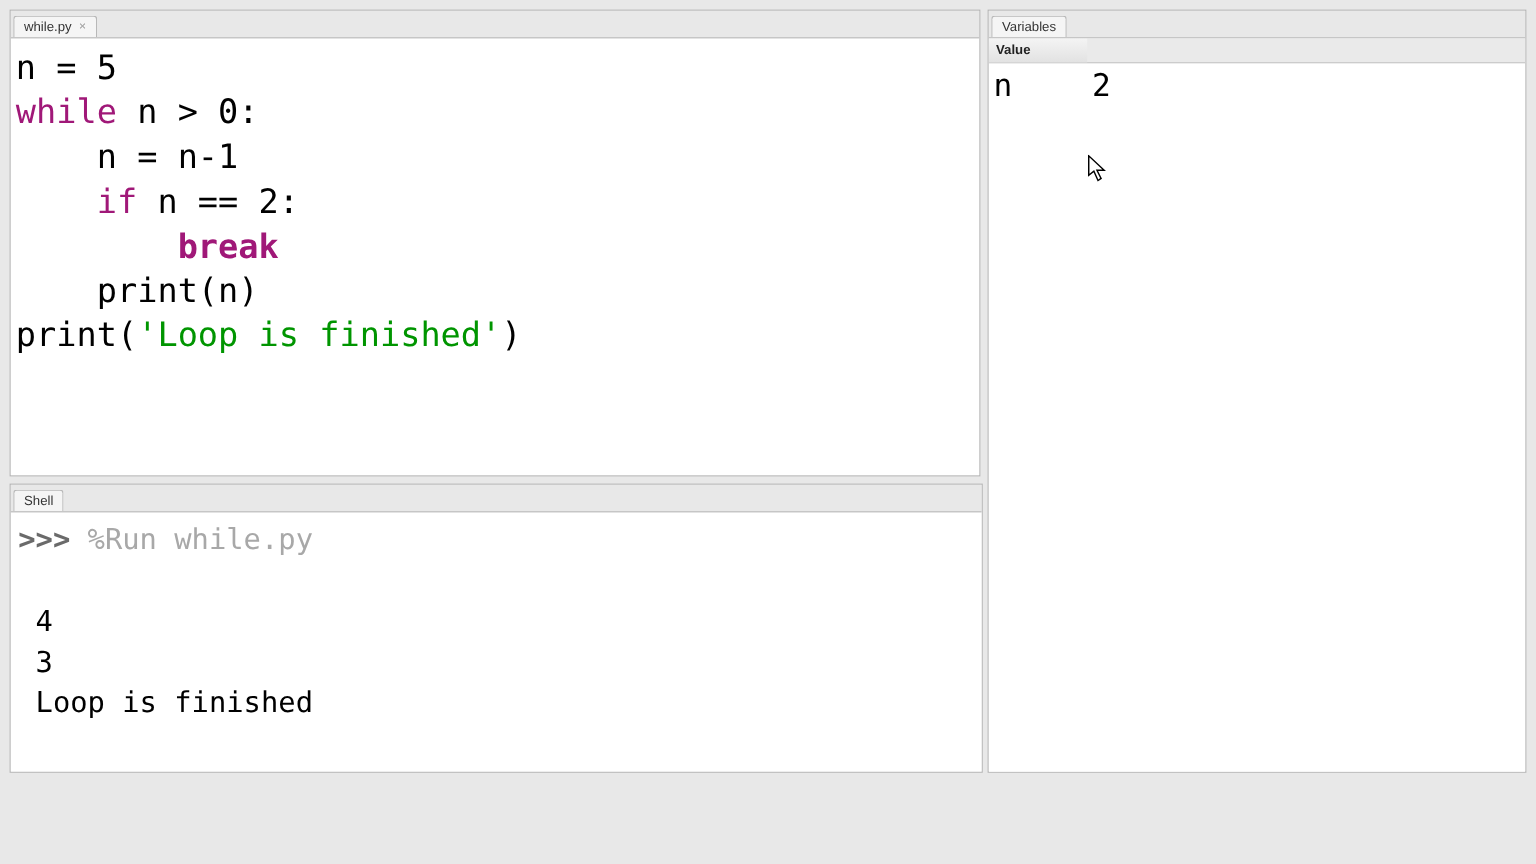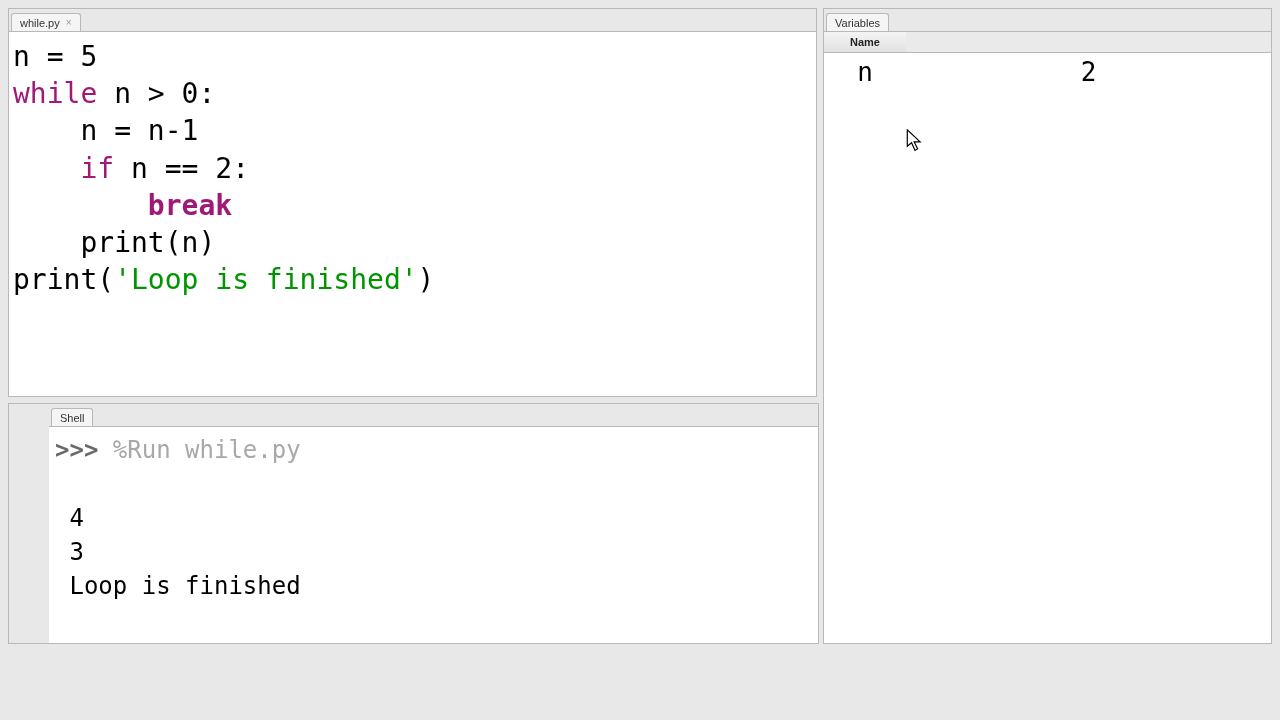--- a/index.html
+++ b/index.html
@@ -21,22 +21,22 @@
     background: #e8e8e8;
   }
   .panel {
     position: relative;
     display: flex;
     flex-direction: column;
     border: 1px solid #b8b8b8;
     background: #e8e8e8;
   }
   .editor-panel { grid-column: 1; grid-row: 1; margin-right: 6px; margin-bottom: 6px;}
-  .shell-panel  { grid-column: 1; grid-row: 2; margin-right: 4px; padding-left: 40px;}
-  .vars-panel   { grid-column: 2; grid-row: 1 / span 2; text-align: center; }
+  .shell-panel  { grid-column: 1; grid-row: 2; margin-right: 4px;}
+  .vars-panel   { grid-column: 2; grid-row: 1 / span 2; }
   .tab-row {
     display: flex;
     align-items: flex-end;
     height: 22px;
     padding-left: 2px;
     background: #e8e8e8;
   }
   .tab {
     background: #f5f5f5;
     border: 1px solid #b8b8b8;
@@ -189,21 +189,21 @@
 
   <div class="panel vars-panel">
     <div class="tab-row">
       <div class="tab">
         <span>Variables</span>
       </div>
     </div>
     <div class="content-area" style="border-top:1px solid #b8b8b8;">
       <div style="display:flex;flex-direction:column;height:100%;">
         <div class="vars-header-row">
-          <div class="vars-header-cell">Name</div>
+          <div class="vars-header-cell">Value</div>
         </div>
         <div class="vars-body">
           <div class="vars-scroll-wrap">
             <div class="vars-row">
               <div class="vars-cell">n</div>
               <div class="vars-cell">2</div>
             </div>
 
             <svg class="cursor-arrow" style="left:82px; top:76px;" viewBox="0 0 20 28">
               <path d="M1 1 L1 20 L6 16 L10 25 L13 23 L9 15 L16 15 Z" fill="#ffffff" stroke="#000000" stroke-width="1.4"></path>

